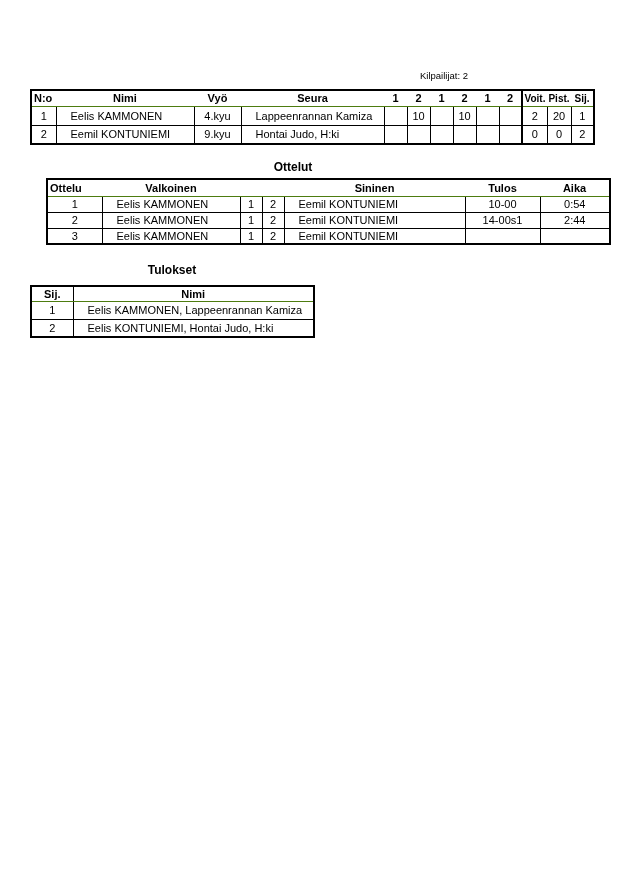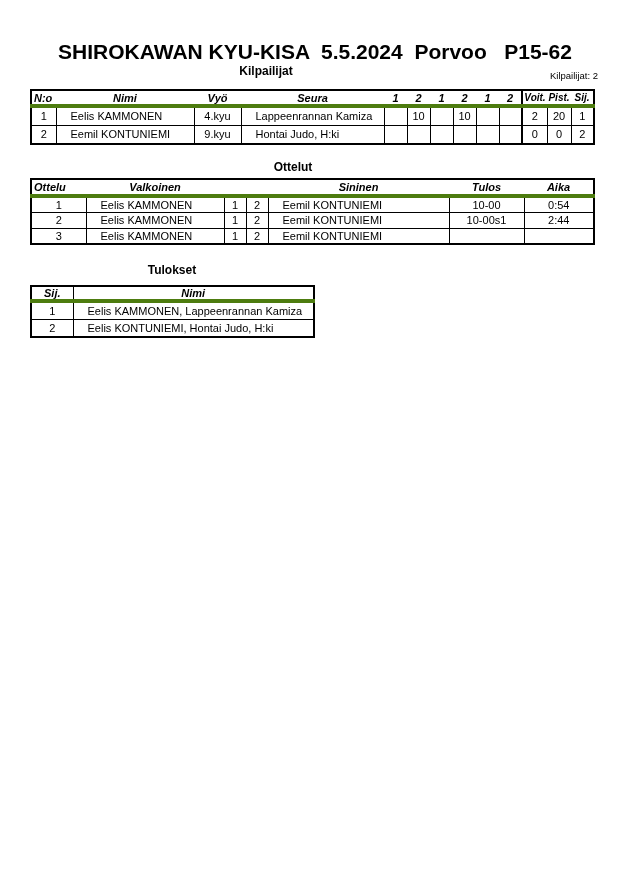--- a/index.html
+++ b/index.html
@@ -14,57 +14,55 @@
   }
   .sec-heading {
     position:absolute; width:200px; text-align:center;
     font-size:12px; font-weight:bold; white-space:pre;
   }
   .h-kilp { top:64px;  left:166px; }
   .h-otte { top:160px; left:193px; }
   .h-tulo { top:263px; left:72px;  }
   .count {
     position:absolute; top:70px; left:420px; width:178px;
-    text-align:right; font-size:9.5px;
+    font-size:9.5px;
   }
   table {
     position:absolute; border-collapse:collapse; table-layout:fixed;
     border:2px solid #000; font-size:11px;
   }
   th, td {
     padding:0; margin:0; white-space:nowrap; overflow:hidden;
     text-align:center; vertical-align:middle;
   }
-  th { font-weight:bold; border-bottom:4px solid #4d7c0f;font-style:italic; }
+  th { font-weight:bold; border-bottom:1px solid #4d7c0f; }
   td { border:1px solid #000; }
   .al { text-align:left; padding-left:2px; }
   .lft { text-align:left; padding-left:14px; }
   .thick-l { border-left:2px solid #000; }
   .sm { font-size:10px; }
 
   .t1 { left:30px; top:89px;  width:563px; }
   .t1 thead tr { height:16px; }
   .t1 tbody tr { height:19px; }
 
-  .t2 { left:30px; top:178px; width:563px; }
+  .t2 { left:46px; top:178px; width:563px; }
   .t2 thead tr { height:17px; }
   .t2 tbody tr { height:16px; }
 
   .t3 { left:30px; top:285px; width:283px; }
   .t3 thead tr { height:15px; }
   .t3 tbody tr { height:18px; }
   .t3 th.sij-h { border-right:1px solid #000; }
 </style>
 </head>
 <body>
 
 <div class="page">
 
-  <div class="title">SHIROKAWAN KYU-KISA  5.5.2024  Porvoo   P15-62</div>
-  <div class="sec-heading h-kilp">Kilpailijat</div>
   <div class="count">Kilpailijat: 2</div>
 
   <table class="t1">
     <colgroup>
       <col style="width:25px">
         <col style="width:138px">
         <col style="width:47px">
         <col style="width:143px">
       <col style="width:23px">
         <col style="width:23px">
@@ -159,21 +157,21 @@
         <td class="lft">Eemil KONTUNIEMI</td>
         <td>10-00</td>
         <td>0:54</td>
       </tr>
       <tr>
         <td>2</td>
         <td class="lft">Eelis KAMMONEN</td>
         <td>1</td>
         <td>2</td>
         <td class="lft">Eemil KONTUNIEMI</td>
-        <td>10-00s1</td>
+        <td>14-00s1</td>
         <td>2:44</td>
       </tr>
       <tr>
         <td>3</td>
         <td class="lft">Eelis KAMMONEN</td>
         <td>1</td>
         <td>2</td>
         <td class="lft">Eemil KONTUNIEMI</td>
         <td></td>
         <td></td>

